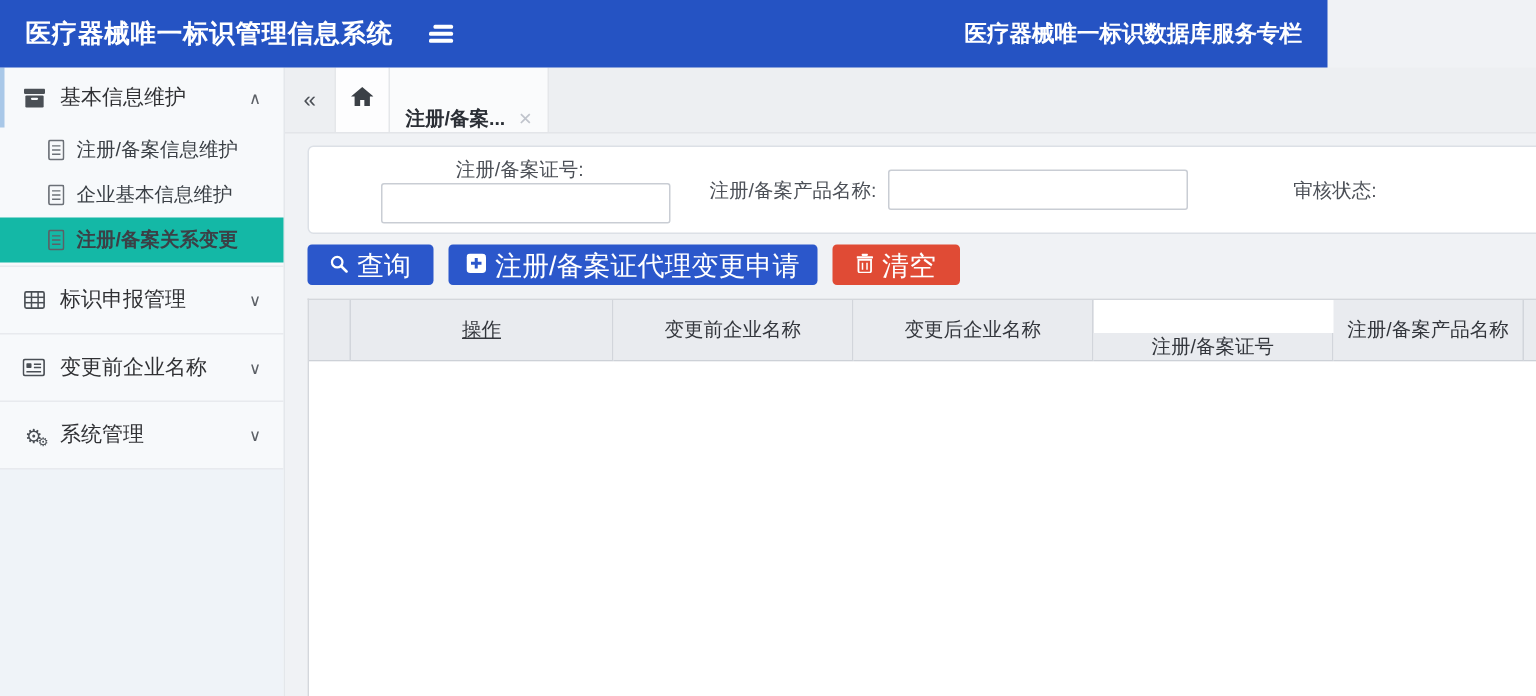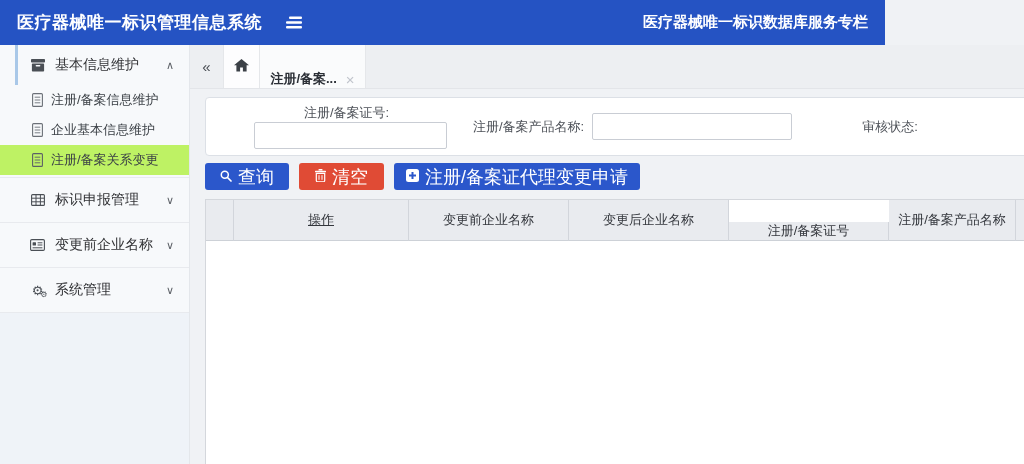--- a/index.html
+++ b/index.html
@@ -10,29 +10,29 @@
   .app-header { position:absolute; left:0; top:0; width:885px; height:45px;
     background:#2553c3; display:flex; align-items:center; padding:0 17px; color:#fff; z-index:5; }
   .app-title { font-size:17px; font-weight:bold; letter-spacing:.5px; }
   .hmenu { margin-left:24px; display:inline-flex; cursor:pointer; }
   .header-right { margin-left:auto; font-size:15px; font-weight:bold; cursor:pointer; }
 
   
   .sidebar { position:absolute; left:0; top:45px; width:190px; bottom:0;
     background:#f7f9fb; border-right:1px solid #e4e7eb; display:flex; flex-direction:column; }
   .sb-group { height:38px; display:flex; align-items:center; padding-left:14px;
-    font-size:14px; color:#303134; position:relative; cursor:pointer; flex:0 0 auto;margin-left:15px; }
+    font-size:14px; color:#303134; position:relative; cursor:pointer; flex:0 0 auto; }
   .sb-group.first { border-left:3px solid #a9c8e8; padding-left:11px; height:40px; }
   .sb-group.tall { height:44px; }
   .sb-group .gicon { width:17px; display:inline-flex; justify-content:center; margin-right:9px; }
   .sb-chevron { position:absolute; right:15px; font-size:11px; color:#5c6066; }
   .sb-sub { height:30px; display:flex; align-items:center; padding-left:32px;
     font-size:13px; color:#3b4046; cursor:pointer; flex:0 0 auto; }
   .sb-sub .sicon { display:inline-flex; margin-right:8px; }
-  .sb-sub.selected { background:#bef264; }
+  .sb-sub.selected { background:#14b8a6;font-weight:bold; }
   .sb-divider { border-top:1px solid #e8eaee; flex:0 0 auto; }
   .sb-gap { height:2px; flex:0 0 auto; }
   .sb-filler { flex:1 1 auto; background:#eff3f8; border-top:1px solid #e8eaee; }
   .gear-wrap { position:relative; font-size:13px; color:#4a4f55; line-height:1; }
   .gear-small { position:absolute; font-size:8px; right:-4px; bottom:-2px; }
 
   
   .tabbar { position:absolute; left:190px; top:45px; right:0; height:44px;
     background:#edeff2; border-bottom:1px solid #e3e5e9; display:flex; align-items:stretch; }
   .tab-collapse { width:34px; display:flex; align-items:center; justify-content:center;
@@ -219,41 +219,41 @@
 <div class="toolbar">
   <button class="btn btn-query">
     <span>
       <svg width="12" height="12" viewBox="0 0 12 12">
         <circle cx="4.8" cy="4.8" r="3.5" fill="none" stroke="#fff" stroke-width="1.5"></circle>
         <line x1="7.5" y1="7.5" x2="11" y2="11" stroke="#fff" stroke-width="1.7" stroke-linecap="round"></line>
       </svg>
     </span>
     <span>查询</span>
   </button>
+  <button class="btn btn-change">
+    <span>
+      <svg width="13" height="13" viewBox="0 0 13 13">
+        <rect x="0" y="0" width="13" height="13" rx="2.5" fill="#fff"></rect>
+        <line x1="6.5" y1="3" x2="6.5" y2="10" stroke="#2b57cb" stroke-width="2"></line>
+        <line x1="3" y1="6.5" x2="10" y2="6.5" stroke="#2b57cb" stroke-width="2"></line>
+      </svg>
+    </span>
+    <span>注册/备案证代理变更申请</span>
+  </button>
   <button class="btn btn-clear">
     <span>
       <svg width="11" height="13" viewBox="0 0 11 13">
         <rect x="3.5" y="0" width="4" height="1.6" rx="0.5" fill="#fff"></rect>
         <rect x="0" y="1.8" width="11" height="1.5" rx="0.5" fill="#fff"></rect>
         <path d="M1.3 4.3 H9.7 V11.6 A1.2 1.2 0 0 1 8.5 12.8 H2.5 A1.2 1.2 0 0 1 1.3 11.6 Z" fill="none" stroke="#fff" stroke-width="1.2"></path>
         <line x1="4" y1="6.2" x2="4" y2="10.8" stroke="#fff" stroke-width="1"></line>
         <line x1="7" y1="6.2" x2="7" y2="10.8" stroke="#fff" stroke-width="1"></line>
       </svg>
     </span>
     <span>清空</span>
-  </button>
-  <button class="btn btn-change">
-    <span>
-      <svg width="13" height="13" viewBox="0 0 13 13">
-        <rect x="0" y="0" width="13" height="13" rx="2.5" fill="#fff"></rect>
-        <line x1="6.5" y1="3" x2="6.5" y2="10" stroke="#2b57cb" stroke-width="2"></line>
-        <line x1="3" y1="6.5" x2="10" y2="6.5" stroke="#2b57cb" stroke-width="2"></line>
-      </svg>
-    </span>
-    <span>注册/备案证代理变更申请</span>
   </button>
 </div>
 
 <div class="grid">
   <div class="grid-header">
     <div class="gh-cell c0"></div>
     <div class="gh-cell c1">操作</div>
     <div class="gh-cell c2">变更前企业名称</div>
     <div class="gh-cell c3">变更后企业名称</div>
     <div class="gh-cell c4">注册/备案证号</div>

